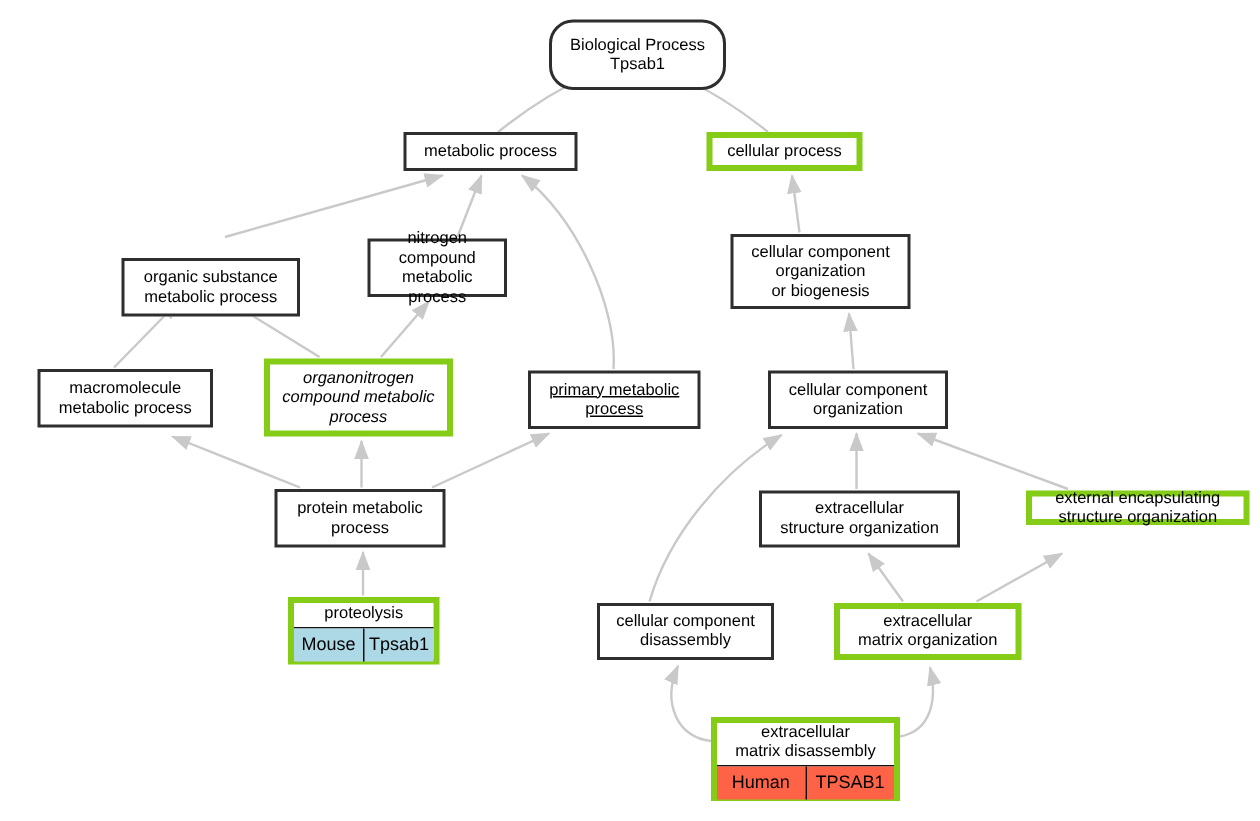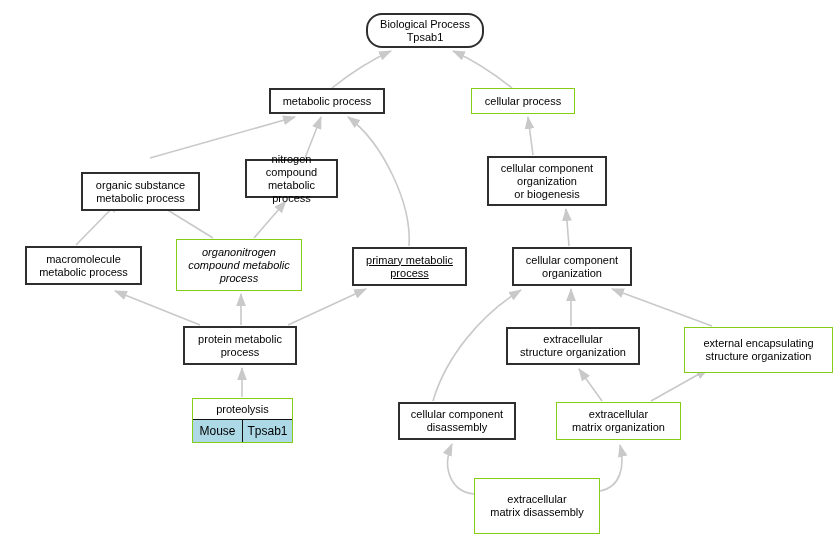--- a/index.html
+++ b/index.html
@@ -19,21 +19,21 @@
   }
   .edge {
     fill: none;
     stroke: #c9c9c9;
     stroke-width: 1.6;
   }
   .node {
     position: absolute;
     box-sizing: border-box;
     background: #ffffff;
-    border: 1px solid #84cc16;
+    border: 4px solid #84cc16;
     display: flex;
     align-items: center;
     justify-content: center;
     text-align: center;
     font-size: 11px;
     line-height: 13px;
     color: #000000;
     white-space: pre-line;
     padding: 1px 3px;
   }
@@ -93,21 +93,21 @@
       <path d="M533,155 L528,117" class="edge" stroke="#c9c9c9" marker-end="url(#arrow)"></path>
       <path d="M569,246 L566,209" class="edge" stroke="#c9c9c9" marker-end="url(#arrow)"></path>
       <path d="M571,326 L571,289" class="edge" stroke="#c9c9c9" marker-end="url(#arrow)"></path>
       <path d="M712,326 L612,289" class="edge" stroke="#c9c9c9" marker-end="url(#arrow)"></path>
       <path d="M433,401 C446,356 482,314 521,290" class="edge" stroke="#c9c9c9" marker-end="url(#arrow)"></path>
       <path d="M602,401 L579,369" class="edge" stroke="#c9c9c9" marker-end="url(#arrow)"></path>
       <path d="M651,401 L708,369" class="edge" stroke="#c9c9c9" marker-end="url(#arrow)"></path>
       <path d="M474,494 C452,492 441,469 452,444" class="edge" stroke="#c9c9c9" marker-end="url(#arrow)"></path>
       <path d="M600,491 C621,487 625,466 620,445" class="edge" stroke="#c9c9c9" marker-end="url(#arrow)"></path>
     </svg>
-<div class="node thick" style="left: 366px; top: 13px; width: 118px; height: 35px; border-radius: 16px;">Biological Process
+<div class="node thick" style="left: 366px; top: 13px; width: 118px; height: 47px; border-radius: 16px;">Biological Process
 Tpsab1</div>
     <div class="node thick" style="left: 269px; top: 88px; width: 116px; height: 26px;">metabolic process</div>
     <div class="node" style="left: 471px; top: 88px; width: 104px; height: 26px;">cellular process</div>
     <div class="node thick" style="left: 81px; top: 159px; width: 119px; height: 39px; margin-top: 13px;">organic substance
 metabolic process</div>
     <div class="node thick" style="left: 245px; top: 159px; width: 93px; height: 39px;">nitrogen compound
 metabolic process</div>
     <div class="node thick" style="left: 487px; top: 156px; width: 120px; height: 50px;">cellular component
 organization
 or biogenesis</div>
@@ -117,30 +117,34 @@
 compound metabolic
 process</div>
     <div class="node thick" style="left: 352px; top: 247px; width: 115px; height: 39px; text-decoration: underline;">primary metabolic
 process</div>
     <div class="node thick" style="left: 512px; top: 247px; width: 120px; height: 39px;">cellular component
 organization</div>
     <div class="node thick" style="left: 183px; top: 326px; width: 114px; height: 39px;">protein metabolic
 process</div>
     <div class="node thick" style="left: 506px; top: 327px; width: 134px; height: 38px;">extracellular
 structure organization</div>
-    <div class="node" style="left: 684px; top: 327px; width: 149px; height: 46px;">external encapsulating
+    <div class="node" style="left: 684px; top: 327px; width: 149px; height: 23px;">external encapsulating
 structure organization</div>
     <div class="node gene-node" style="left: 192px; top: 398px; width: 101px; height: 45px;">
       <div class="gene-title">proteolysis</div>
       <div class="gene-row">
         <div class="gene-cell" style="background: rgb(173, 216, 230);">Mouse</div>
         <div class="gene-cell" style="background: rgb(173, 216, 230);">Tpsab1</div>
       </div>
     </div>
     <div class="node thick" style="left: 398px; top: 402px; width: 118px; height: 38px;">cellular component
 disassembly</div>
     <div class="node" style="left: 556px; top: 402px; width: 125px; height: 38px;">extracellular
 matrix organization</div>
     <div class="node gene-node" style="left: 474px; top: 478px; width: 126px; height: 56px;">
       <div class="gene-title">extracellular
 matrix disassembly</div>
+      <div class="gene-row">
+        <div class="gene-cell" style="background: rgb(255, 99, 71);">Human</div>
+        <div class="gene-cell" style="background: rgb(255, 99, 71);">TPSAB1</div>
+      </div>
     </div>
   </div>
 
 </body></html>

